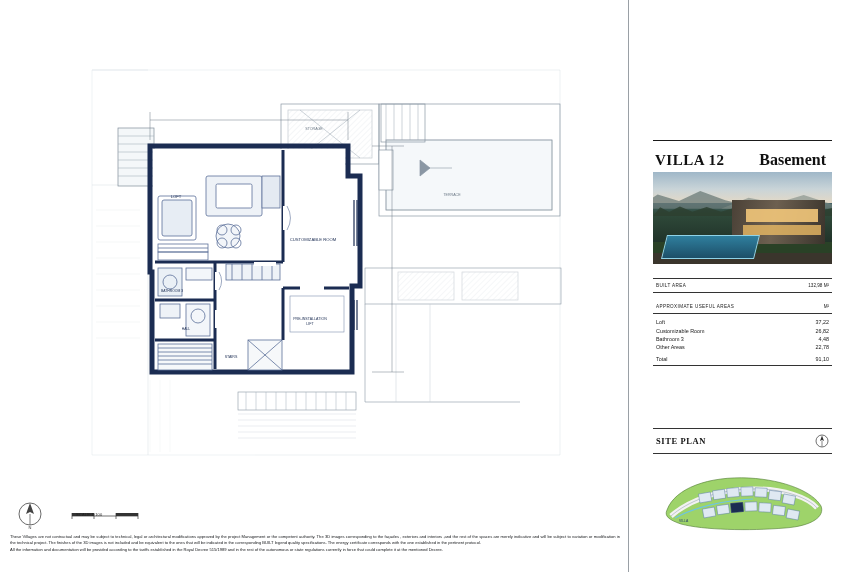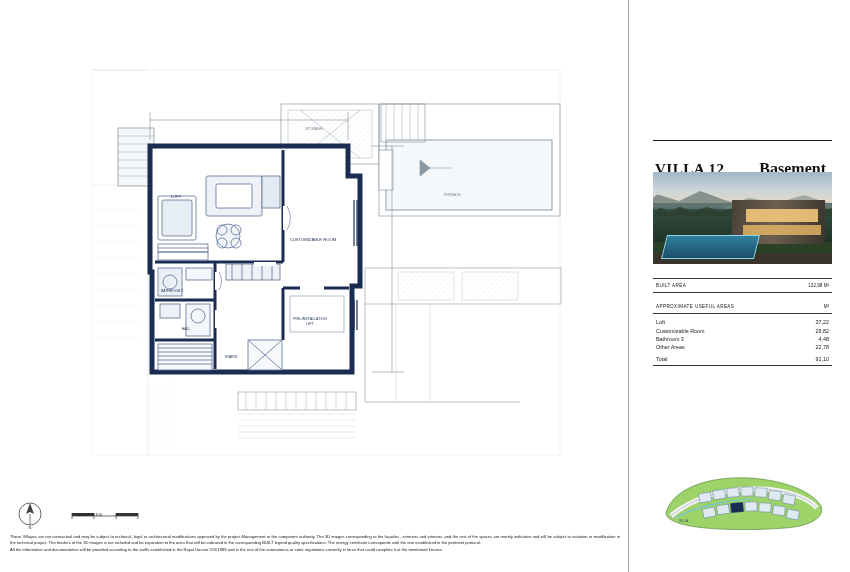--- a/index.html
+++ b/index.html
@@ -45,21 +45,21 @@
     width: 195px;
     height: 572px;
   }
   .villa-header {
     position: absolute;
     left: 8px;
     top: 140px;
     width: 179px;
     border-top: 1.4px solid #1a1a1a;
     border-bottom: 1.4px solid #1a1a1a;
-    padding: 19px 2px 6px 2px;
+    padding: 10px 2px 6px 2px;
     display: flex;
     align-items: baseline;
   }
   .villa-name {
     font-family: "Liberation Serif", serif;
     font-size: 15px;
     font-weight: bold;
     letter-spacing: 0.5px;
     color: #111;
   }
@@ -439,20 +439,28 @@
       <div class="spec-row">
         <span>Other Areas</span>
         <span>22,78</span>
       </div>
       <div class="spec-row total">
         <span>Total</span>
         <span>91,10</span>
       </div>
     </div>
 
+    <div class="site-plan-header">
+      <span class="site-plan-title">SITE PLAN</span>
+      <svg width="14" height="14" viewBox="0 0 14 14">
+        <circle cx="7" cy="7" r="6" fill="none" stroke="#333" stroke-width="0.7"></circle>
+        <path d="M7 1.5 L9 7 L7 6 L5 7 Z" fill="#333"></path>
+        <path d="M7 7 L7 12.5" stroke="#333" stroke-width="0.6"></path>
+      </svg>
+    </div>
 
     <svg class="site-map" viewBox="0 0 179 80">
       <rect x="0" y="0" width="179" height="80" fill="#ffffff"></rect>
 
       <path d="M14 52 C22 30, 56 18, 96 20 C132 22, 160 34, 168 48 C172 58, 160 68, 132 70 C96 73, 50 72, 28 66 C16 62, 11 58, 14 52 Z" fill="#9ed36a" stroke="#4f7a33" stroke-width="0.6"></path>
 
       <path d="M18 58 C34 44, 62 32, 98 31 C130 30, 156 40, 164 50" fill="none" stroke="#f2f2f2" stroke-width="5"></path>
       <path d="M18 58 C34 44, 62 32, 98 31 C130 30, 156 40, 164 50" fill="none" stroke="#8b9aa6" stroke-width="0.5"></path>
 
       <g fill="#dfe9f2" stroke="#5c7fa3" stroke-width="0.5">

